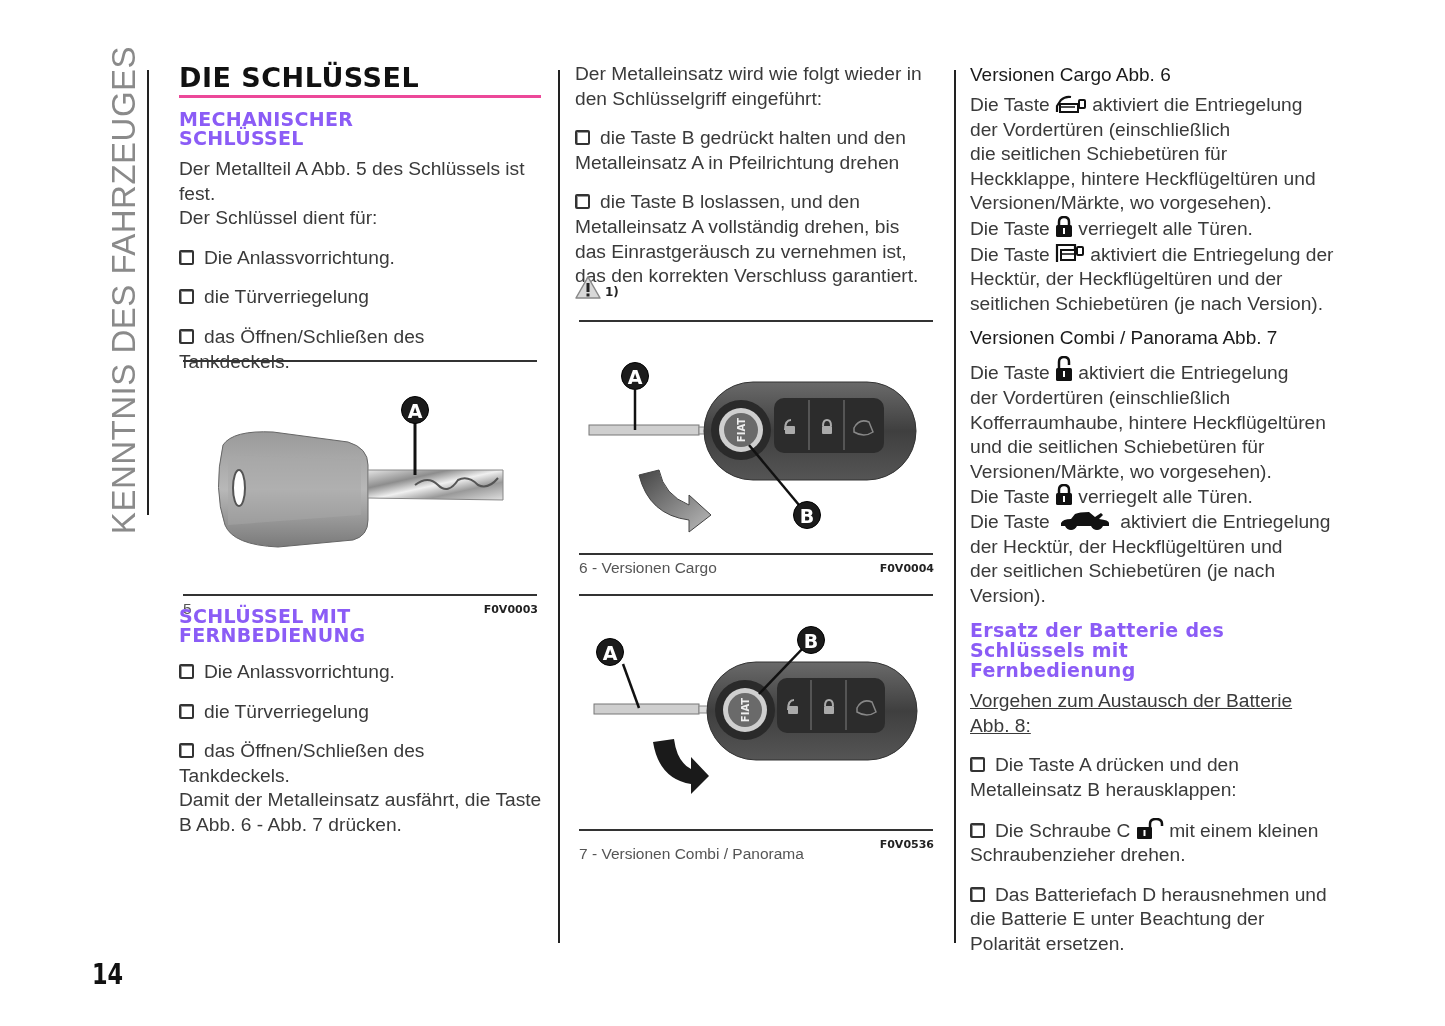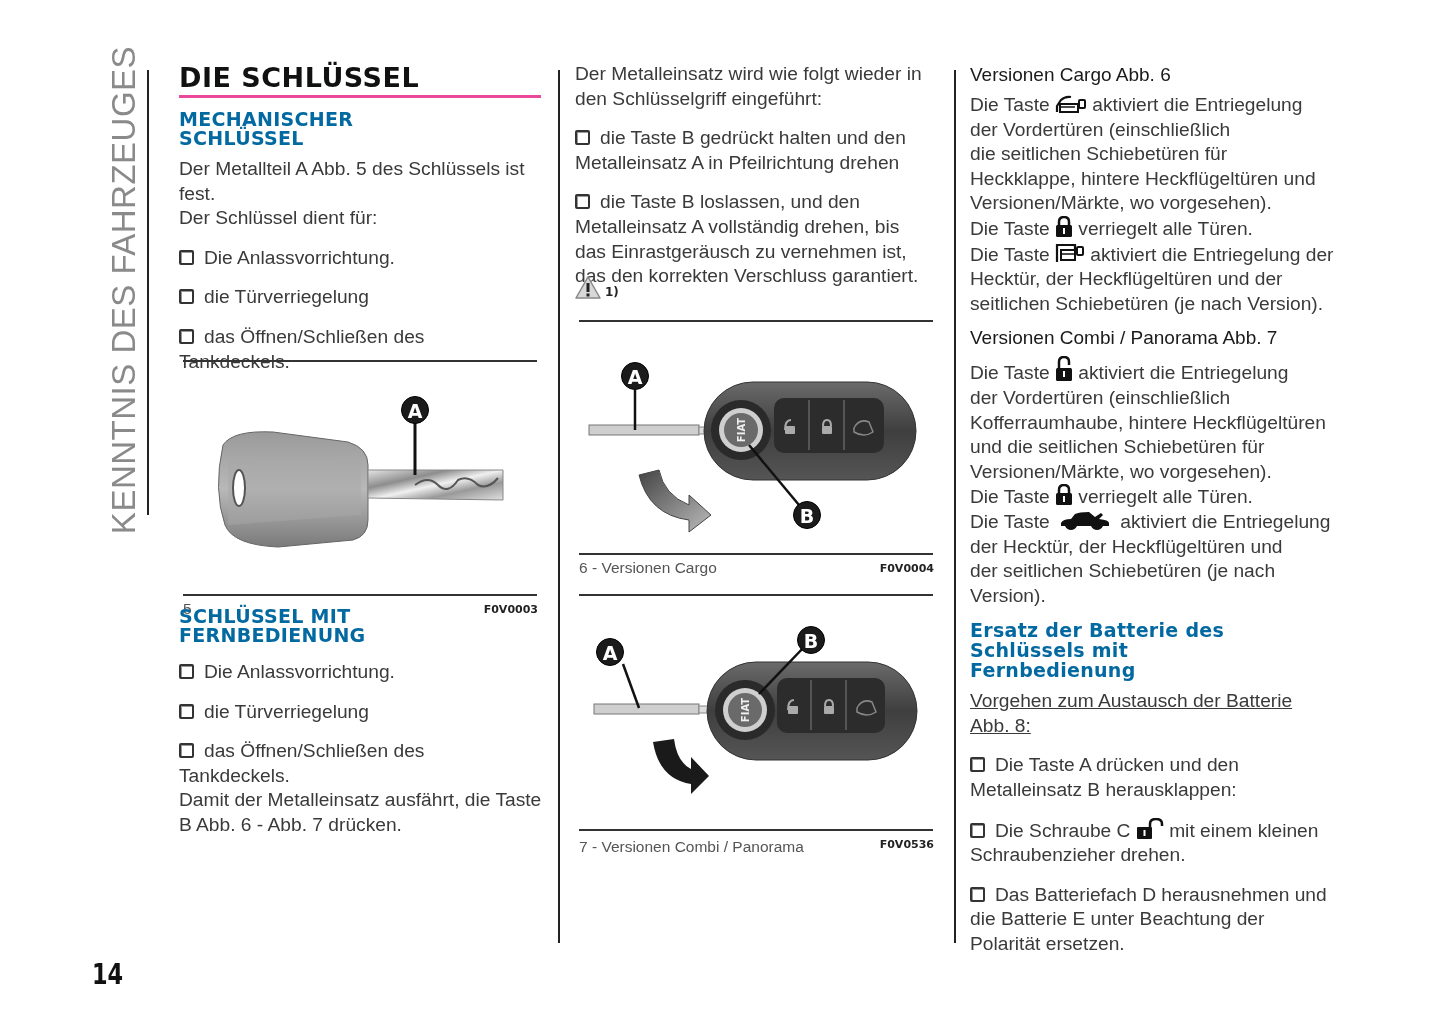--- a/index.html
+++ b/index.html
@@ -30,21 +30,21 @@
   .col3 { left:970px; width:365px; }
 
   .h1 {
     font-family:"DejaVu Sans", sans-serif; font-weight:bold; font-size:27px;
     letter-spacing:0.5px; color:#111; line-height:32px;
     padding-bottom:1px; border-bottom:3px solid #ec4899; width:362px;
     transform-origin:left;
   }
   .h2 {
     font-family:"DejaVu Sans", sans-serif; font-weight:bold; font-size:19px;
-    line-height:19px; color:#0369a1; letter-spacing:0.3px;
+    line-height:19px; color:#8b5cf6; letter-spacing:0.3px;
   }
   .h3 {
     font-family:"Liberation Sans", sans-serif; font-weight:normal; font-size:19px;
     color:#1a1a1a; line-height:26px;
   }
   .p { font-size:19.2px; line-height:24.6px; color:#3a3a3a; }
   .bullet { display:inline-block; width:15px; height:15px; border:2.5px solid #333; border-radius:2px; margin-right:10px; vertical-align:-1px; background:#fff; box-shadow:1px 1px 0 #999 inset; }
   .li { font-size:19.2px; line-height:24.6px; color:#3a3a3a; }
   .mt5 { margin-top:15px; }
 
@@ -243,21 +243,21 @@
       <path d="M246 112 Q246 106 250 106 Q254 106 254 112" stroke="#aaa" stroke-width="2" fill="none"></path>
     </g>
     <path d="M278 114 Q283 104 293 108 L297 118 Q288 124 278 118 Z" fill="none" stroke="#888" stroke-width="1.5"></path>
     <line x1="44" y1="70" x2="60" y2="114" stroke="#111" stroke-width="2.5"></line>
     <line x1="226" y1="52" x2="180" y2="100" stroke="#111" stroke-width="2.5"></line>
     <path d="M74 148 L95 145 Q98 168 112 175 L112 163 L130 182 L112 200 L112 190 Q80 185 74 148 Z" fill="#1a1a1a"></path>
   </svg>
   <div class="callout" style="left:17px; top:44px;">A</div>
   <div class="callout" style="left:218px; top:32px;">B</div>
   <div class="fig-rule" style="left:0; top:235px; width:354px;"></div>
-  <div class="fig-caption" style="left:0; top:244px;">7 - Versionen Combi / Panorama</div>
+  <div class="fig-caption" style="left:0; top:251px;">7 - Versionen Combi / Panorama</div>
   <div class="fig-code" style="right:0; top:244px;">F0V0536</div>
 </div>
 
 <div class="col col3">
 
   <div>
     <div class="h3">Versionen Cargo Abb. 6</div>
     <div class="p" style="margin-top:5px;">
       <div>
         <span>Die Taste</span>

